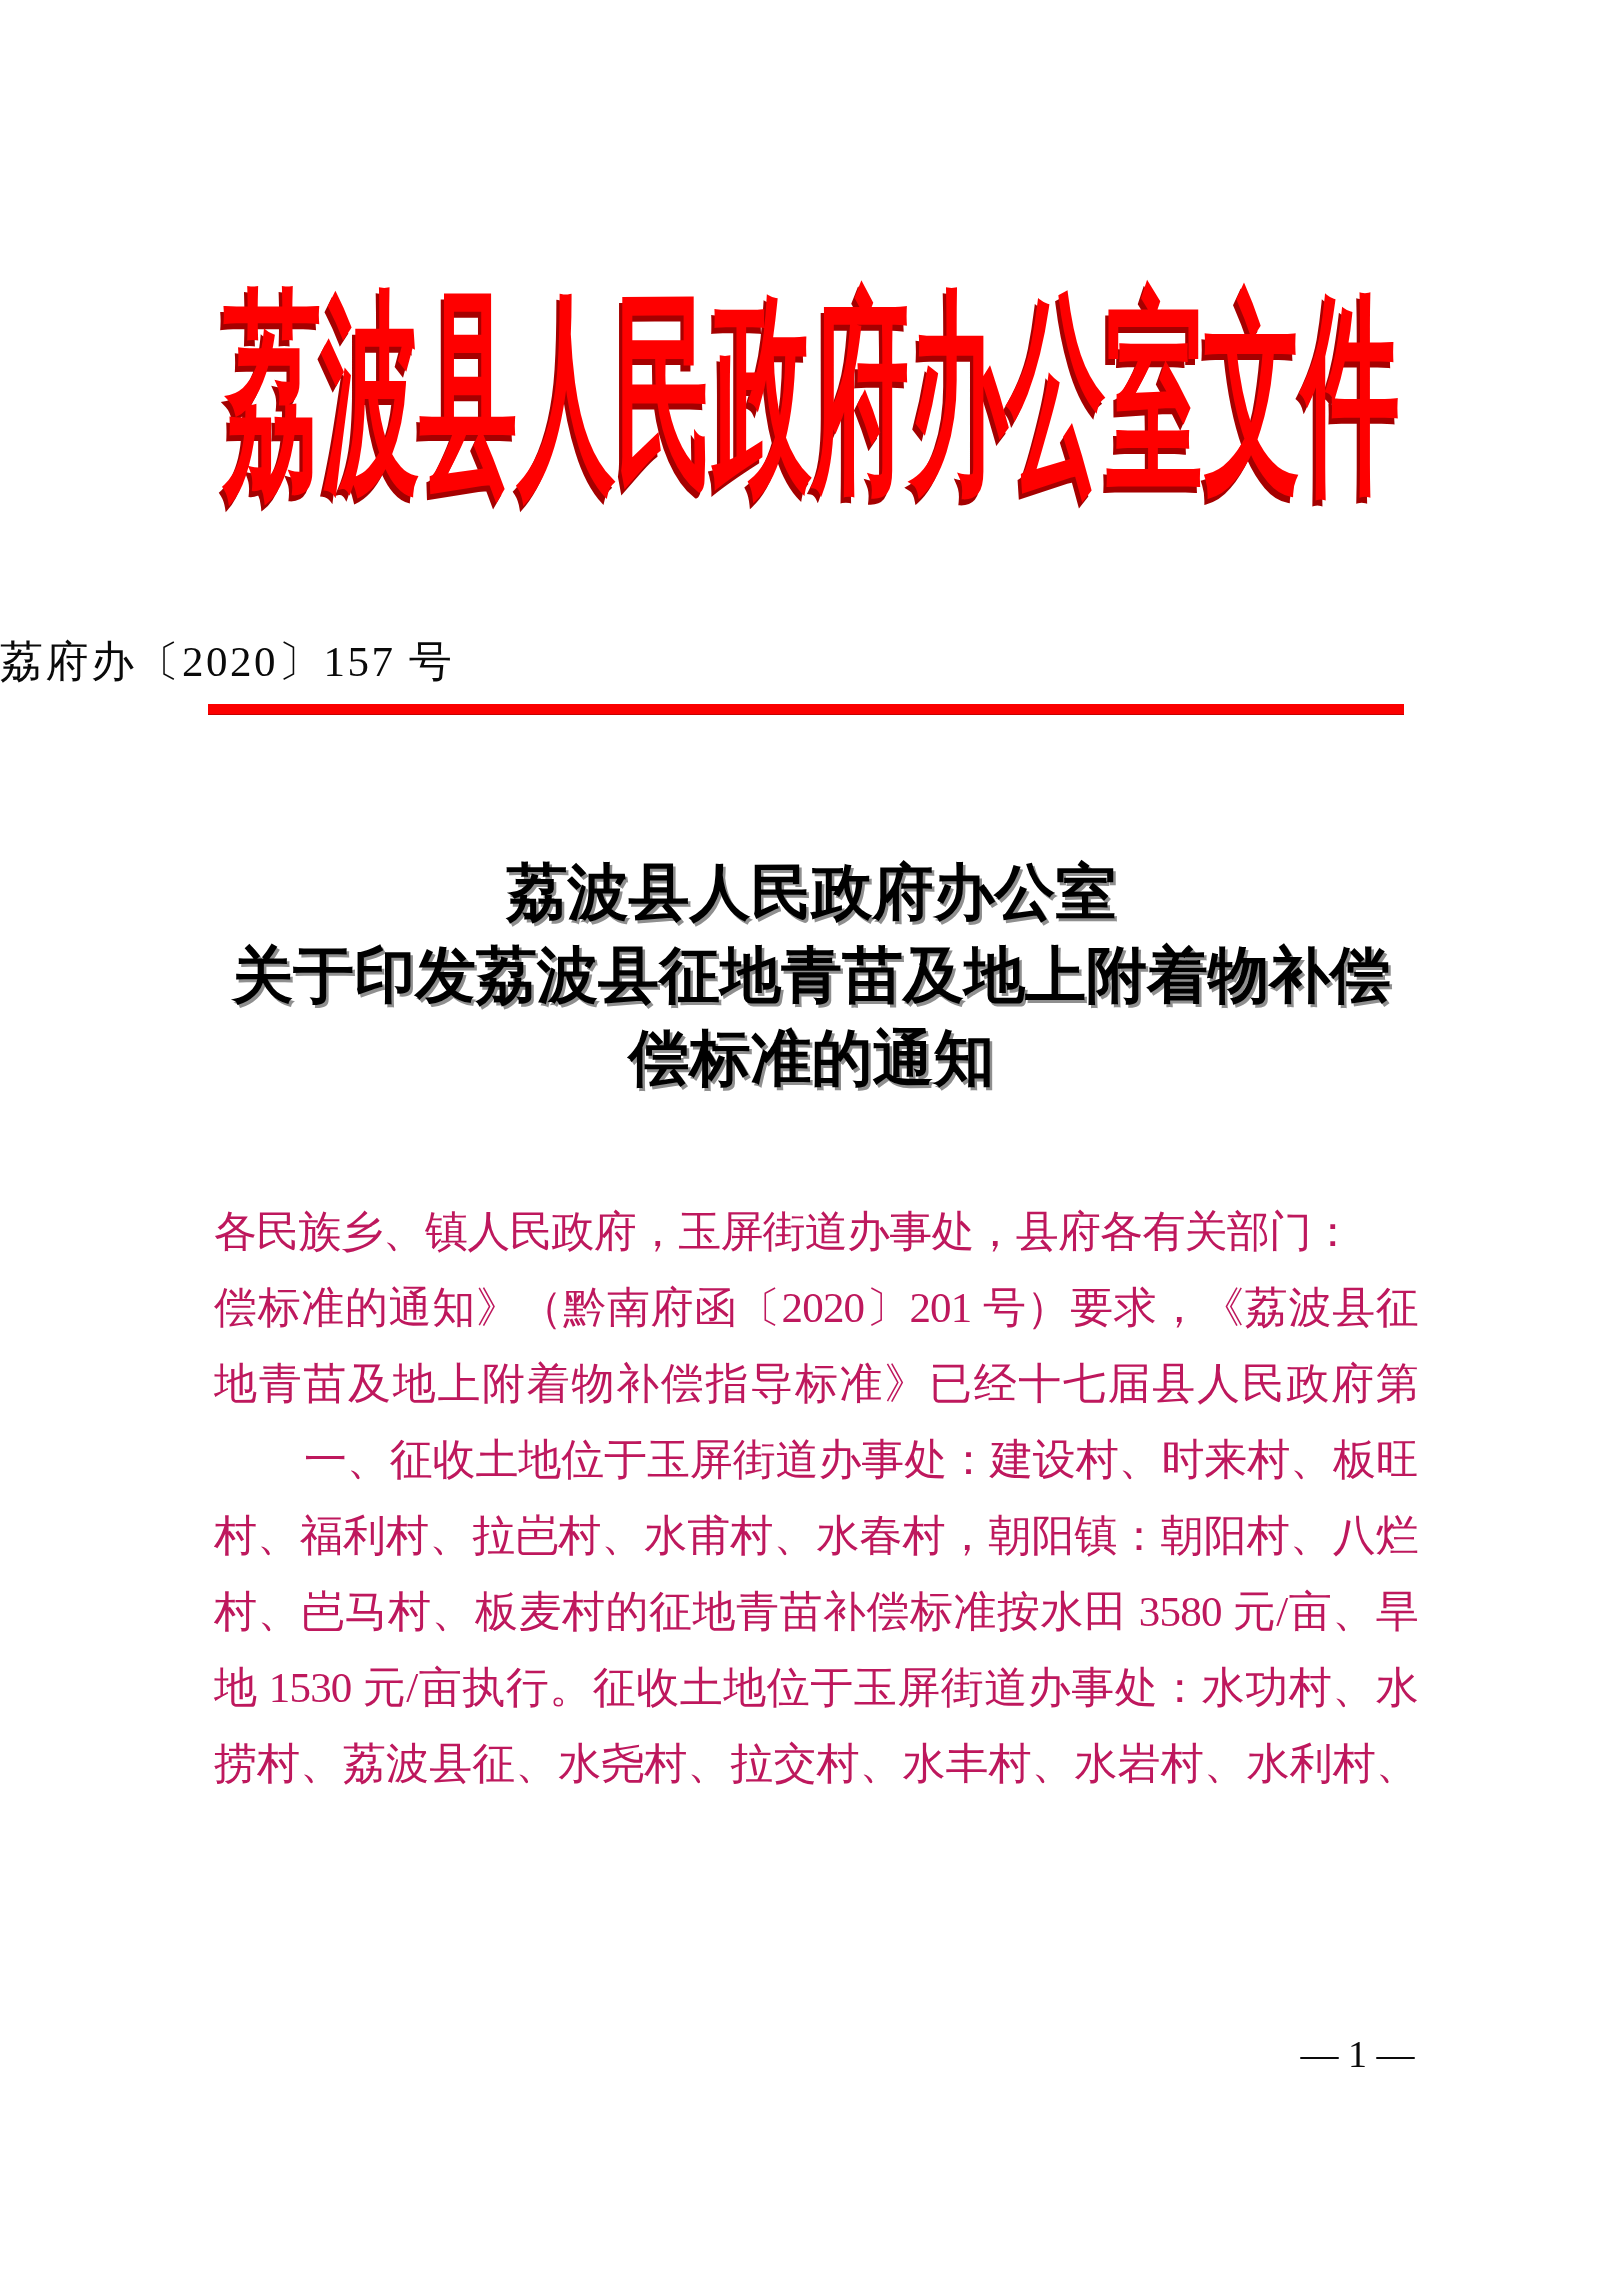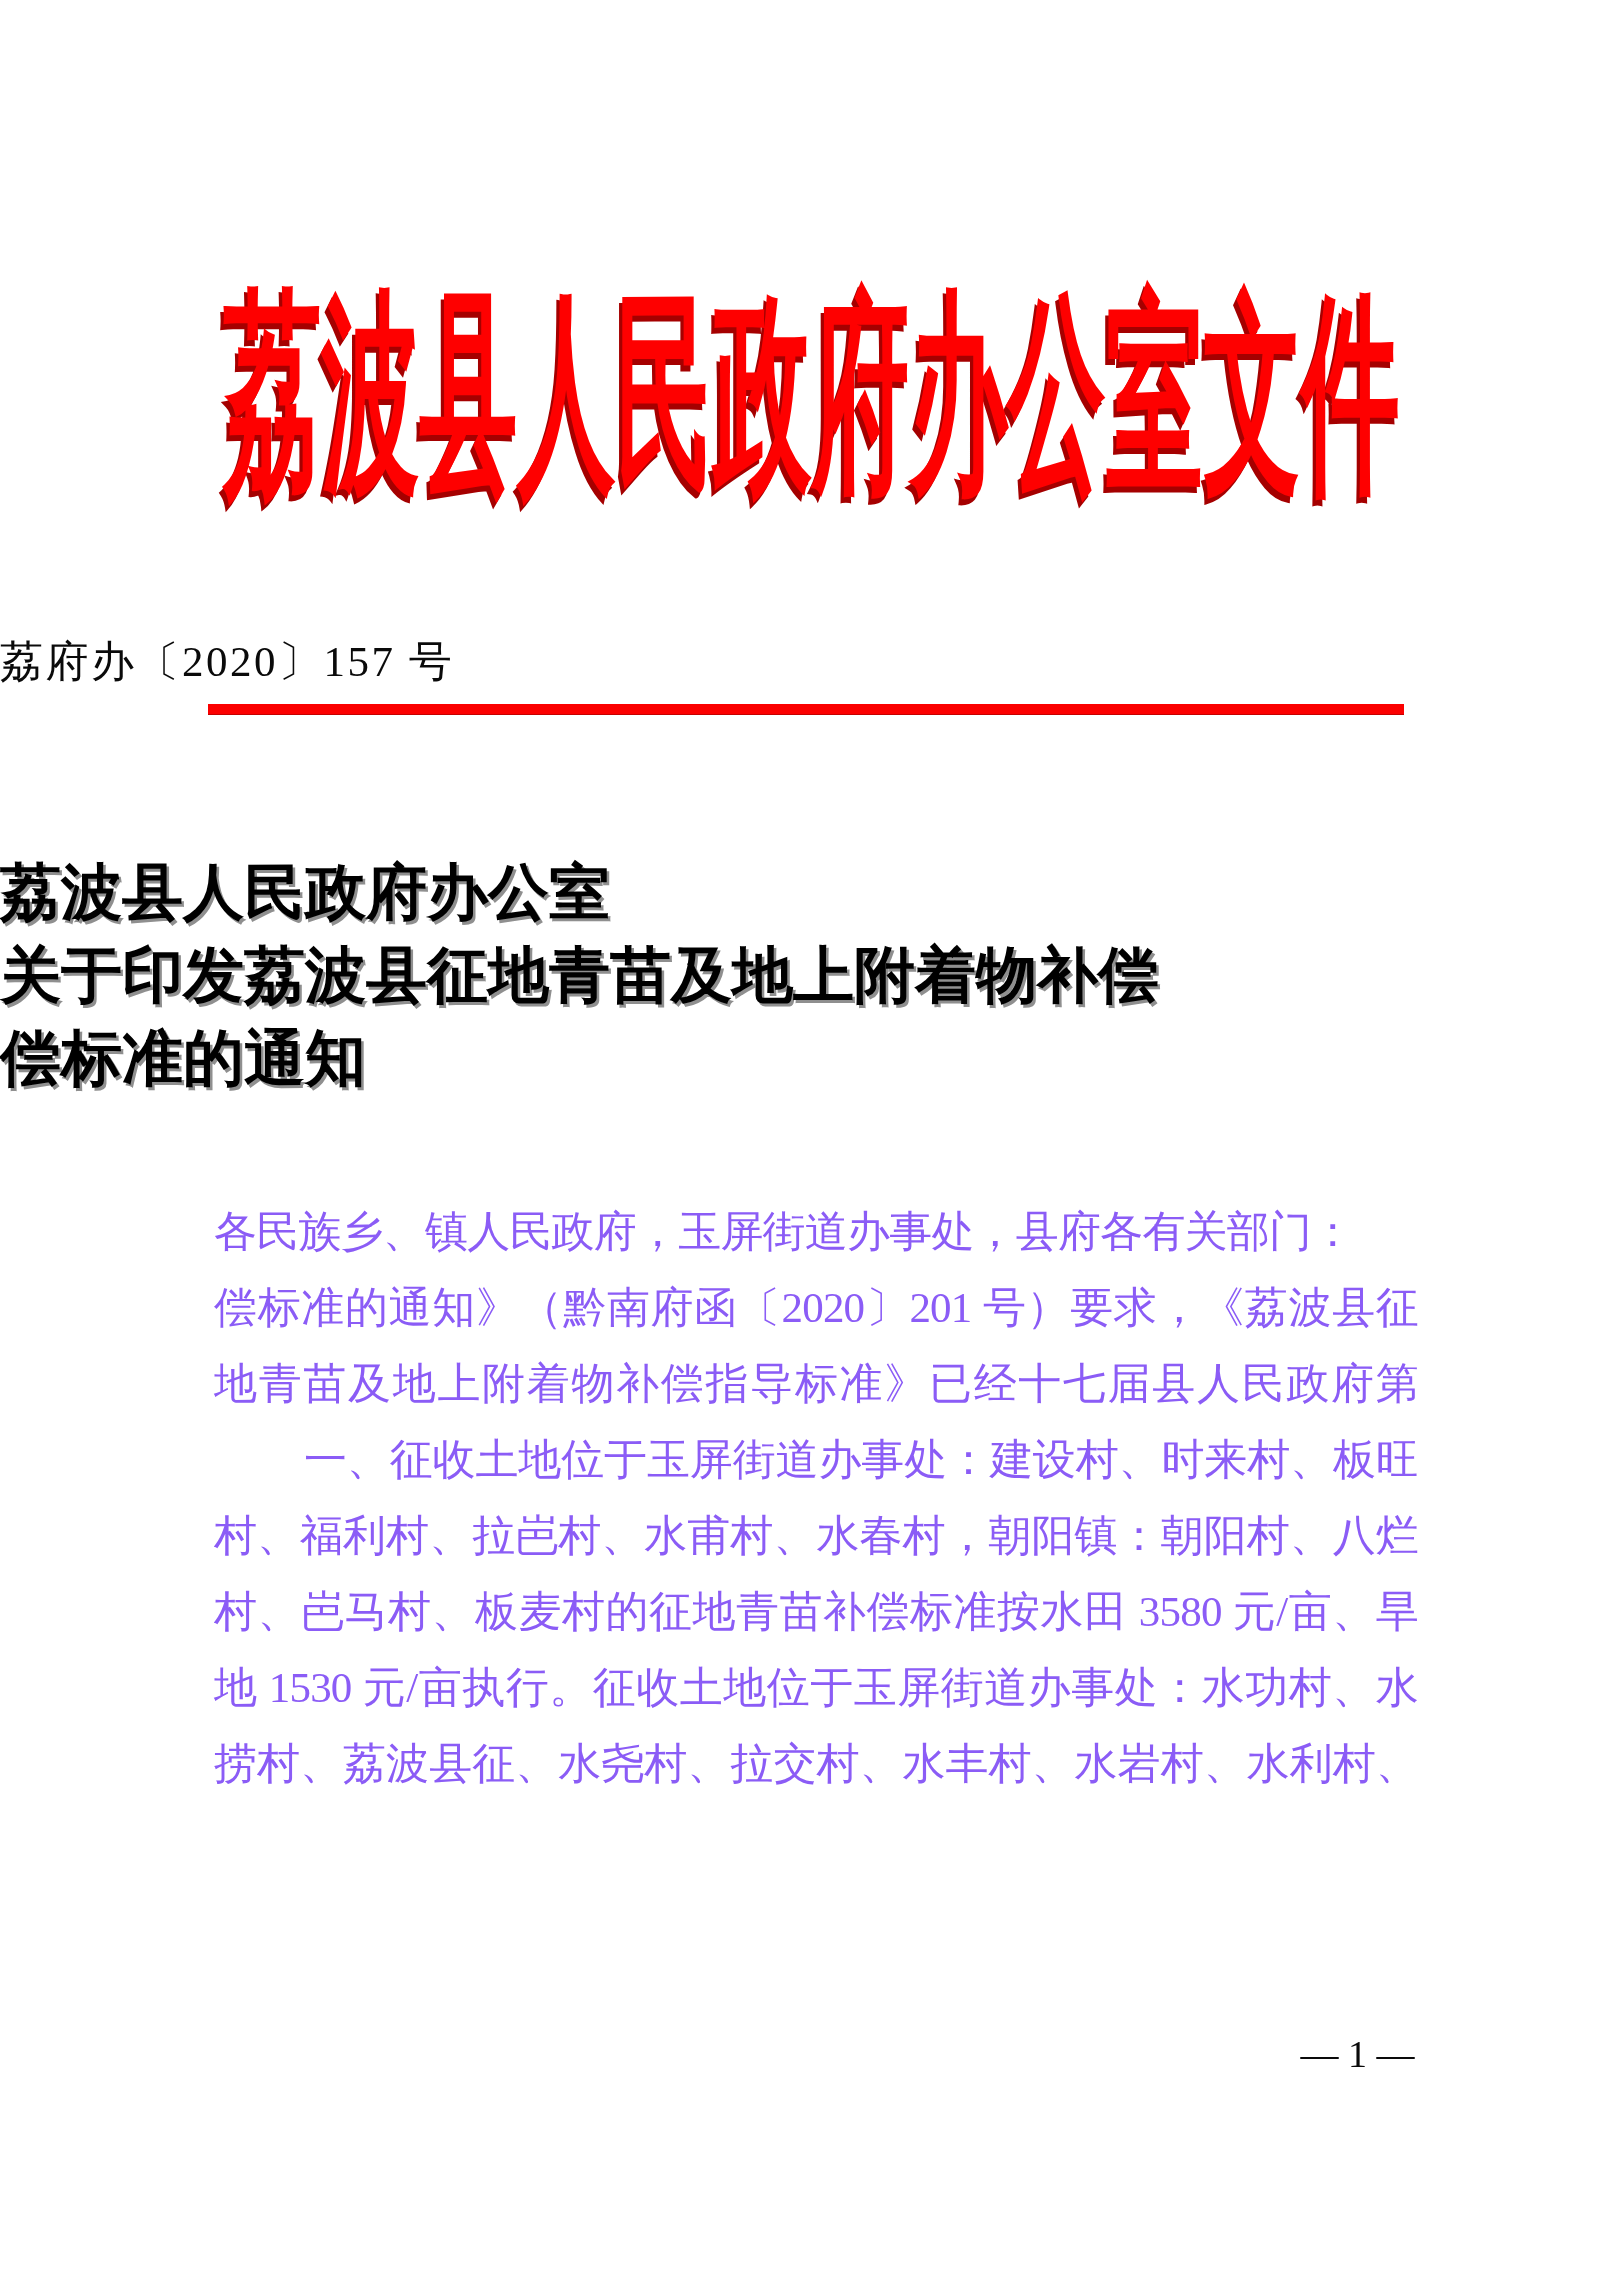--- a/index.html
+++ b/index.html
@@ -53,39 +53,39 @@
     background: #fb0000;
     border-bottom: 0.8px solid #c40000;
   }
 
   
   .doc-title {
     position: absolute;
     top: 851px;
     left: 0;
     width: 100%;
-    text-align: left;
+    text-align: center;
     font-weight: bold;
     font-size: 61px;
     line-height: 83px;
     color: #000000;
     text-shadow: 2.5px 2.5px 0 #8f8f8f;
     white-space: nowrap;
   }
 
   
   .body-text {
     position: absolute;
     left: 214px;
     top: 1194px;
     width: 1204px;
     font-size: 43px;
     line-height: 76px;
     letter-spacing: -0.8px;
-    color: #8b5cf6;
+    color: #be185d;
   }
   .line { white-space: nowrap; }
   .line.fill {
     white-space: normal;
     text-align: justify;
     text-align-last: justify;
   }
   .line.indent { text-indent: 90px; }
 
   

